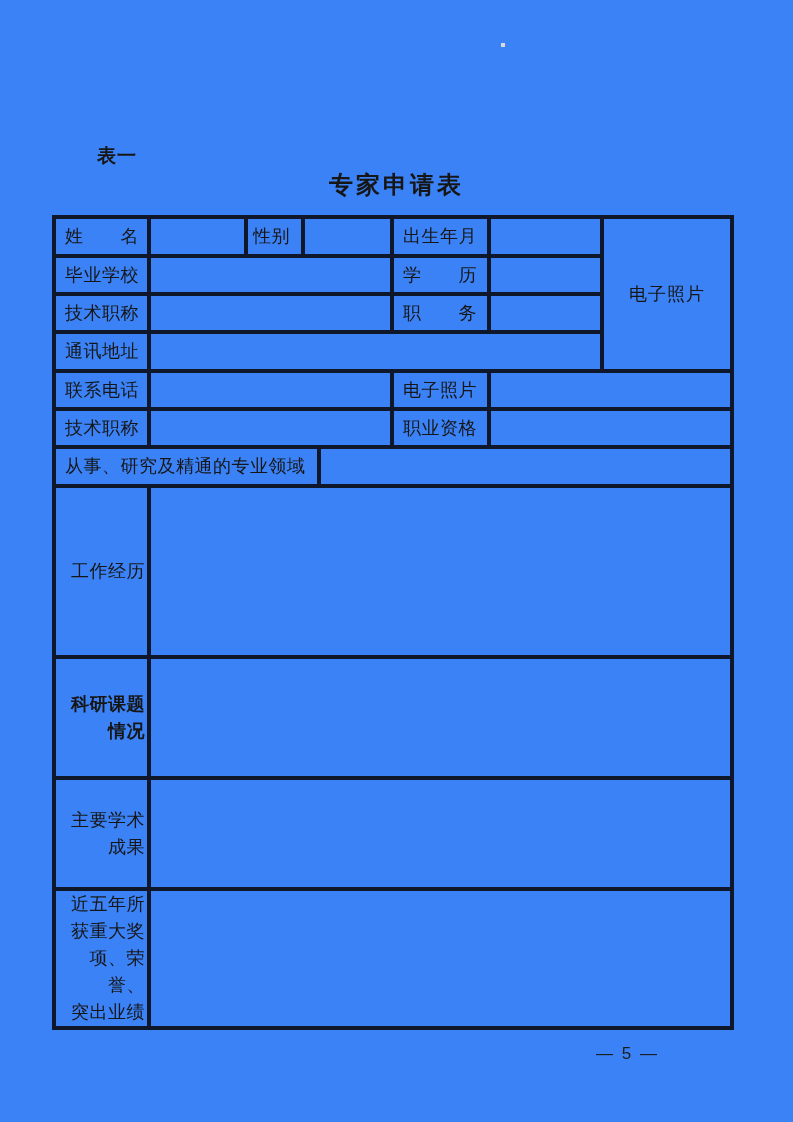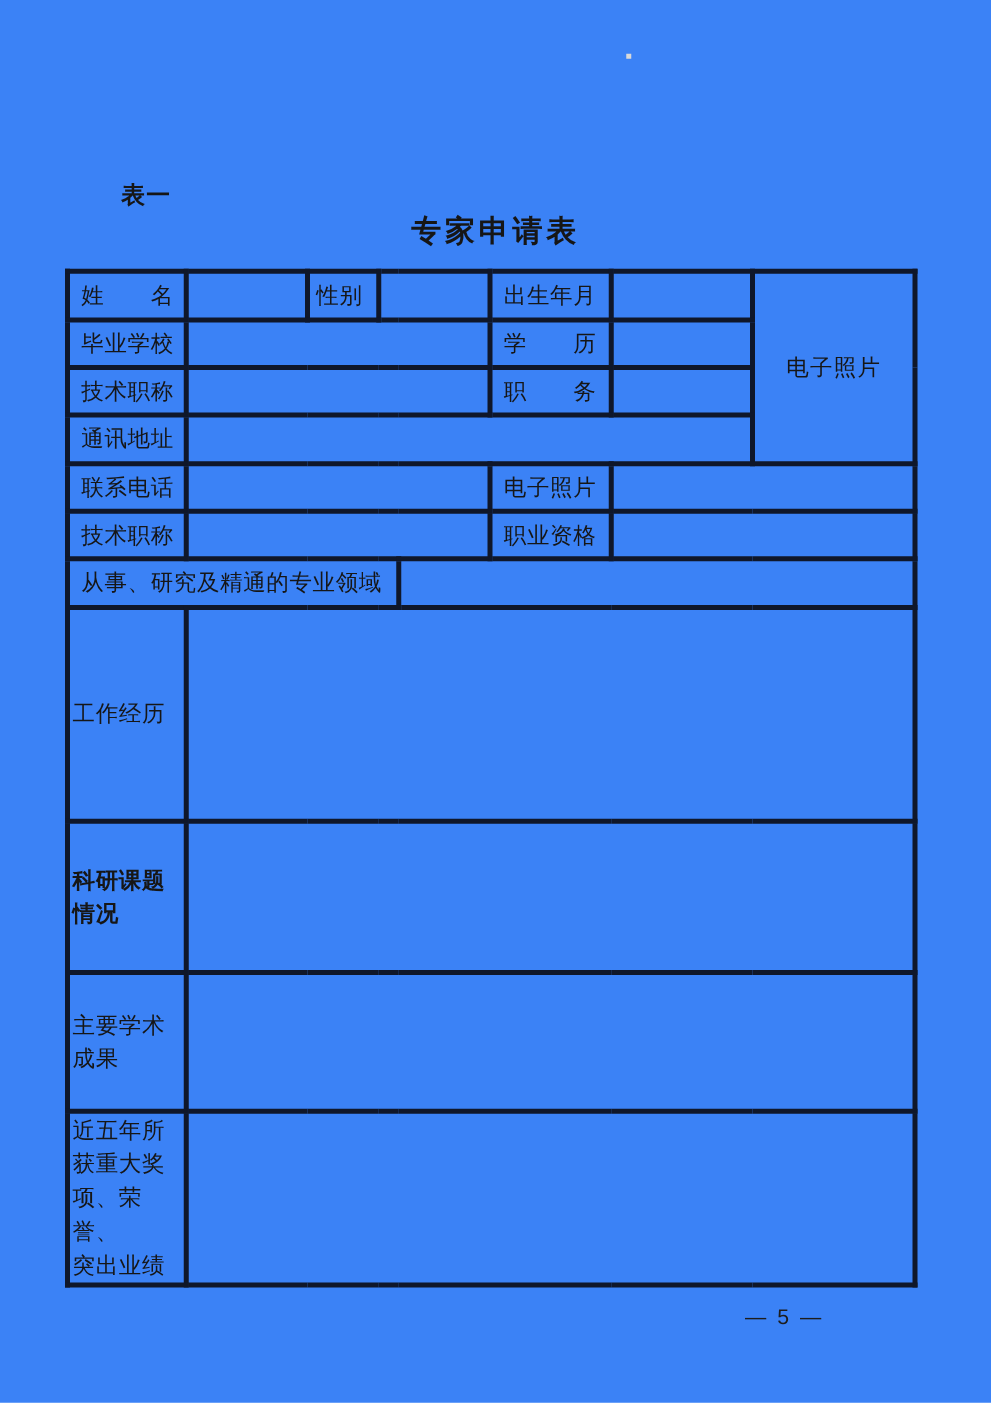--- a/index.html
+++ b/index.html
@@ -51,21 +51,21 @@
   }
   
   td.lab {
     padding: 0 4px 0 9px;
     letter-spacing: 0.5px;
     white-space: nowrap;
   }
   td.lab-sm { padding-left: 5px; }
   
   td.lab-mid {
-    text-align: left;
+    text-align: right;
     padding: 0 2px;
     letter-spacing: 0.5px;
     white-space: pre-line;
     line-height: 1.55;
   }
   td.lab-awards { font-size: 17px; }
   td.photo-cell {
     text-align: center;
     letter-spacing: 1px;
     padding: 0 13px;

